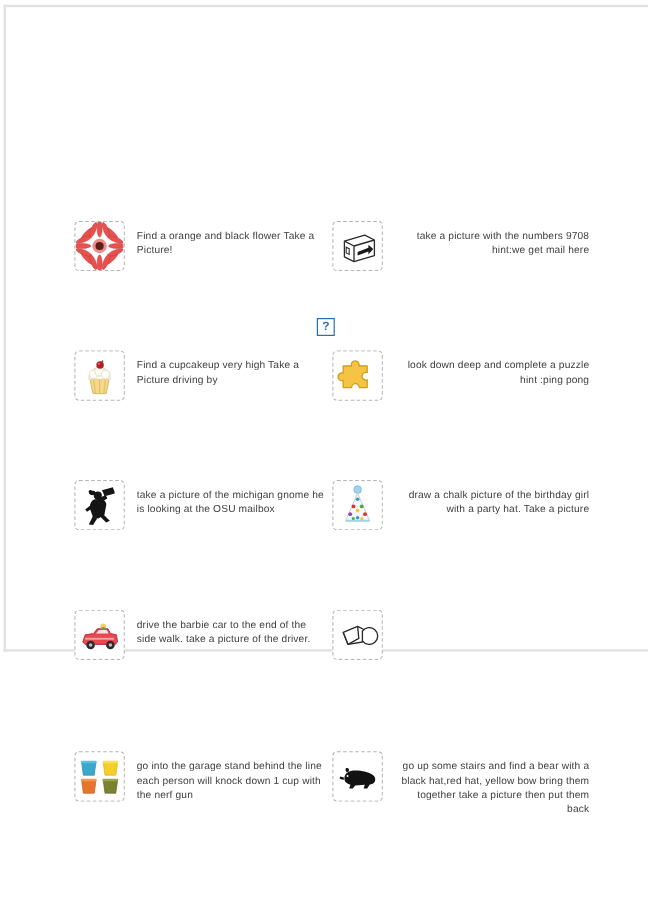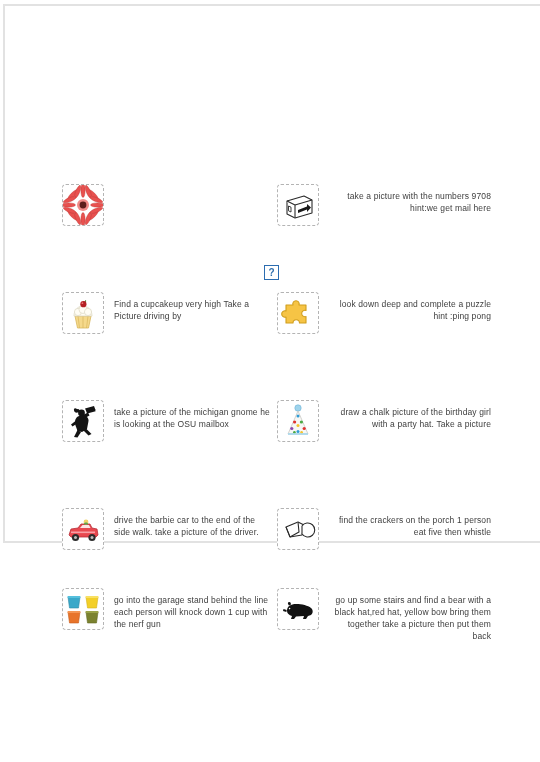--- a/index.html
+++ b/index.html
@@ -131,20 +131,21 @@
               <ellipse cx="6.7" cy="14.7" rx="6.8" ry="2" transform="rotate(-22 6.7 14.7)"></ellipse>
               <ellipse cx="33.3" cy="25.3" rx="6.8" ry="2" transform="rotate(-22 33.3 25.3)"></ellipse>
               <ellipse cx="6.7" cy="25.3" rx="6.8" ry="2" transform="rotate(22 6.7 25.3)"></ellipse>
               <ellipse cx="33.3" cy="14.7" rx="6.8" ry="2" transform="rotate(22 33.3 14.7)"></ellipse>
             </g>
             <circle cx="20" cy="20" r="6" fill="#f08b88"></circle>
             <circle cx="20" cy="20" r="3.4" fill="#5c1f1c"></circle>
           </g>
         </svg>
       </div>
+      <div class="hunt-text">Find a orange and black flower Take a Picture!</div>
     </div>
     <div class="hunt-cell col-right">
       <div class="thumb">
         <svg width="40" height="40" viewBox="0 0 40 40">
           <g fill="#ffffff" stroke="#2a2a2a" stroke-width="1.1" stroke-linejoin="round">
             <path d="M9 16 L26 11 L34 15 L34 28 L17 33 L9 29 Z"></path>
             <path d="M9 16 L17 20 L17 33"></path>
             <path d="M17 20 L34 15"></path>
           </g>
           <path d="M20 25 L29 21.5 L29 19 L33 22.5 L29 27 L29 24.5 L20 28 Z" fill="#1a1a1a"></path>
@@ -243,25 +244,24 @@
       <div class="thumb">
         <svg width="40" height="40" viewBox="0 0 40 40">
           <g fill="#ffffff" stroke="#2a2a2a" stroke-width="1.1" stroke-linejoin="round">
             <path d="M8 18 L20 13 L26 16 L24 26 L12 28 Z"></path>
             <path d="M20 13 L21 23 L12 28"></path>
             <path d="M24 17 A7 7 0 1 1 24 25 Z"></path>
           </g>
           <path d="M8 18 L12 28" stroke="#2a2a2a" stroke-width="1" fill="none"></path>
         </svg>
       </div>
-      <div class="hunt-text">find the crackers on the porch 1 person eat five then whistle</div>
-    </div>
-  </div>
-
-  <div class="hunt-row" style="top:584px;">
+    </div>
+  </div>
+
+  <div class="hunt-row" style="top:622px;">
     <div class="hunt-cell col-left">
       <div class="thumb">
         <svg width="40" height="40" viewBox="0 0 40 40">
           <path d="M5 8 L17 8 L15.5 19 L6.5 19 Z" fill="#3aa8c9" stroke="#2b8aa6" stroke-width="0.6"></path>
           <rect x="4.4" y="7" width="13.2" height="2" rx="1" fill="#56c0dd"></rect>
           <path d="M23 8 L35 8 L33.5 19 L24.5 19 Z" fill="#f3cf28" stroke="#d4b21a" stroke-width="0.6"></path>
           <rect x="22.4" y="7" width="13.2" height="2" rx="1" fill="#f8e063"></rect>
           <path d="M5 23 L17 23 L15.5 34 L6.5 34 Z" fill="#e8742a" stroke="#c65c1b" stroke-width="0.6"></path>
           <rect x="4.4" y="22" width="13.2" height="2" rx="1" fill="#f49654"></rect>
           <path d="M23 23 L35 23 L33.5 34 L24.5 34 Z" fill="#7b8230" stroke="#636924" stroke-width="0.6"></path>

